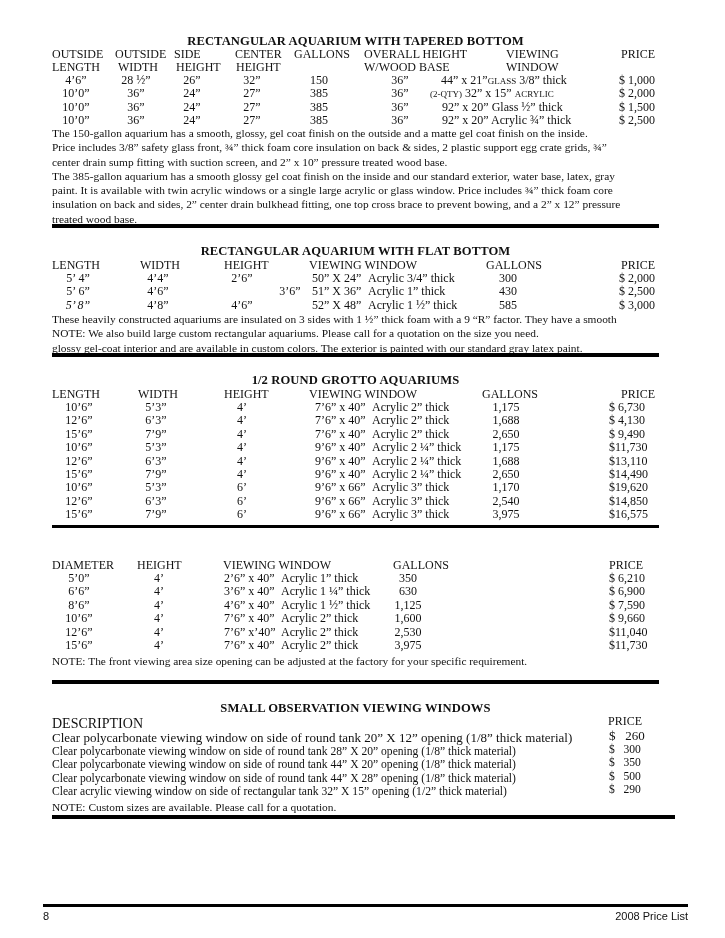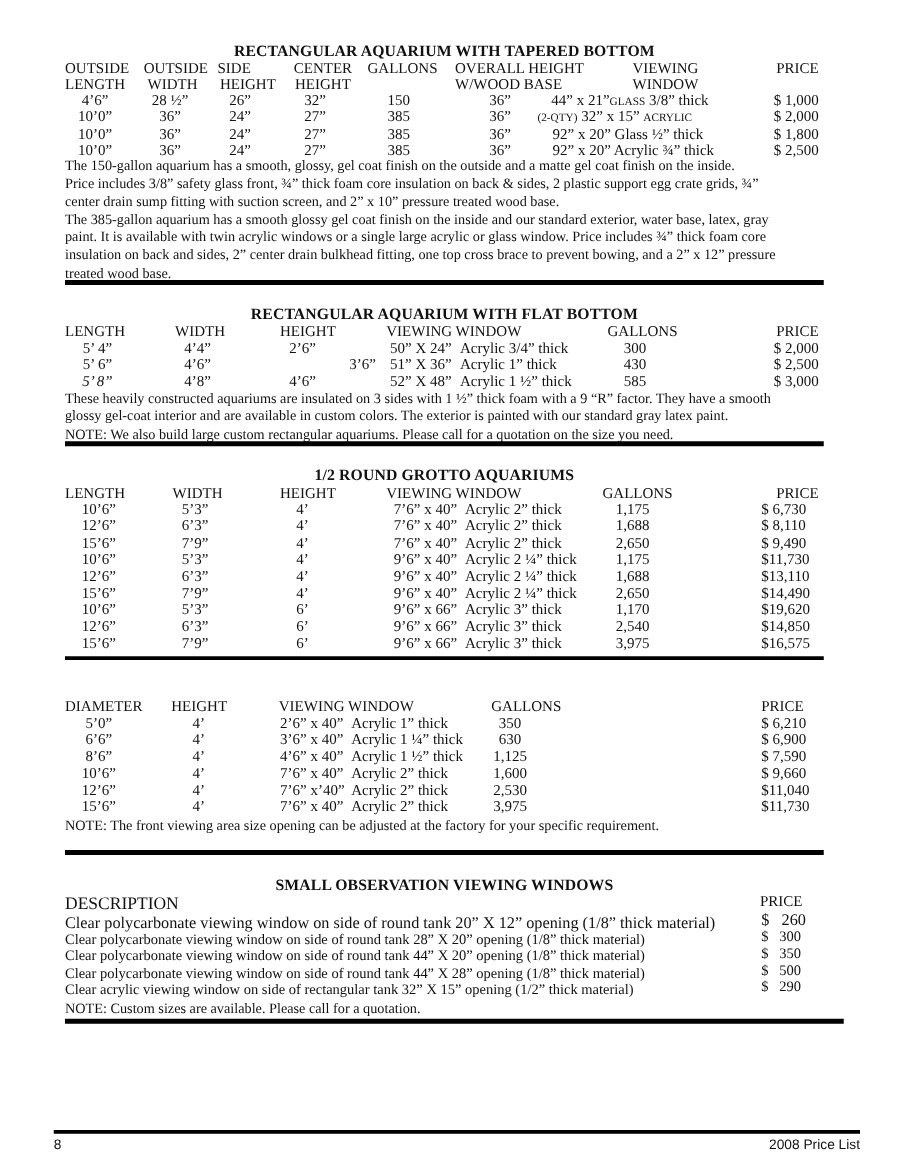--- a/index.html
+++ b/index.html
@@ -67,21 +67,21 @@
         <span style="left: 567px;">$ 2,000</span>
       </div>
       <div class="row" style="top: 99.6px;">
         <span class="c" style="left: 0px; width: 48px;">10’0”</span>
         <span class="c" style="left: 60px; width: 48px;">36”</span>
         <span class="c" style="left: 118px; width: 44px;">24”</span>
         <span class="c" style="left: 178px; width: 44px;">27”</span>
         <span class="c" style="left: 240px; width: 54px;">385</span>
         <span class="c" style="left: 324px; width: 48px;">36”</span>
         <span style="left: 390px;">92” x 20” Glass ½” thick</span>
-        <span style="left: 567px;">$ 1,800</span>
+        <span style="left: 567px;">$ 1,500</span>
       </div>
       <div class="row" style="top: 112.9px;">
         <span class="c" style="left: 0px; width: 48px;">10’0”</span>
         <span class="c" style="left: 60px; width: 48px;">36”</span>
         <span class="c" style="left: 118px; width: 44px;">24”</span>
         <span class="c" style="left: 178px; width: 44px;">27”</span>
         <span class="c" style="left: 240px; width: 54px;">385</span>
         <span class="c" style="left: 324px; width: 48px;">36”</span>
         <span style="left: 390px;">92” x 20” Acrylic ¾” thick</span>
         <span style="left: 567px;">$ 2,500</span>
@@ -132,22 +132,22 @@
         <span class="c" style="left: 88px; width: 36px;">4’8”</span>
         <span class="c" style="left: 172px; width: 36px;">4’6”</span>
         <span style="left: 260px;">52” X 48”</span>
         <span style="left: 316px;">Acrylic 1 ½” thick</span>
         <span class="c" style="left: 436px; width: 40px;">585</span>
         <span style="left: 567px;">$  3,000</span>
       </div>
     </div>
   <div class="para" style="top:312px;">
     <p>These heavily constructed aquariums are insulated on 3 sides with 1 ½” thick foam with a 9 “R” factor.  They have a smooth</p>
+    <p>NOTE:  We also build large custom rectangular aquariums.  Please call for a quotation on the size you need.</p>
     <p>glossy gel-coat interior and are available in custom colors.  The exterior is painted with our standard gray latex paint.</p>
-    <p>NOTE:  We also build large custom rectangular aquariums.  Please call for a quotation on the size you need.</p>
   </div>
   <div class="rule" style="top:353px; width:607px;"></div>
 
   <div class="sec-title" style="top:373px;">1/2 ROUND GROTTO AQUARIUMS</div>
   <div class="row" style="top:387px;">
     <span style="left:0;">LENGTH</span>
     <span style="left:86px;">WIDTH</span>
     <span style="left:172px;">HEIGHT</span>
     <span style="left:257px;">VIEWING WINDOW</span>
     <span style="left:430px;">GALLONS</span>
@@ -163,21 +163,21 @@
         <span class="c" style="left: 431px; width: 46px;">1,175</span>
         <span style="left: 557px;">$  6,730</span>
       </div>
       <div class="row" style="top: 413.4px;">
         <span class="c" style="left: 2px; width: 50px;">12’6”</span>
         <span class="c" style="left: 82px; width: 44px;">6’3”</span>
         <span class="c" style="left: 172px; width: 36px;">4’</span>
         <span style="left: 263px;">7’6” x 40”</span>
         <span style="left: 320px;">Acrylic 2” thick</span>
         <span class="c" style="left: 431px; width: 46px;">1,688</span>
-        <span style="left: 557px;">$  8,110</span>
+        <span style="left: 557px;">$  4,130</span>
       </div>
       <div class="row" style="top: 426.8px;">
         <span class="c" style="left: 2px; width: 50px;">15’6”</span>
         <span class="c" style="left: 82px; width: 44px;">7’9”</span>
         <span class="c" style="left: 172px; width: 36px;">4’</span>
         <span style="left: 263px;">7’6” x 40”</span>
         <span style="left: 320px;">Acrylic 2” thick</span>
         <span class="c" style="left: 431px; width: 46px;">2,650</span>
         <span style="left: 557px;">$  9,490</span>
       </div>

